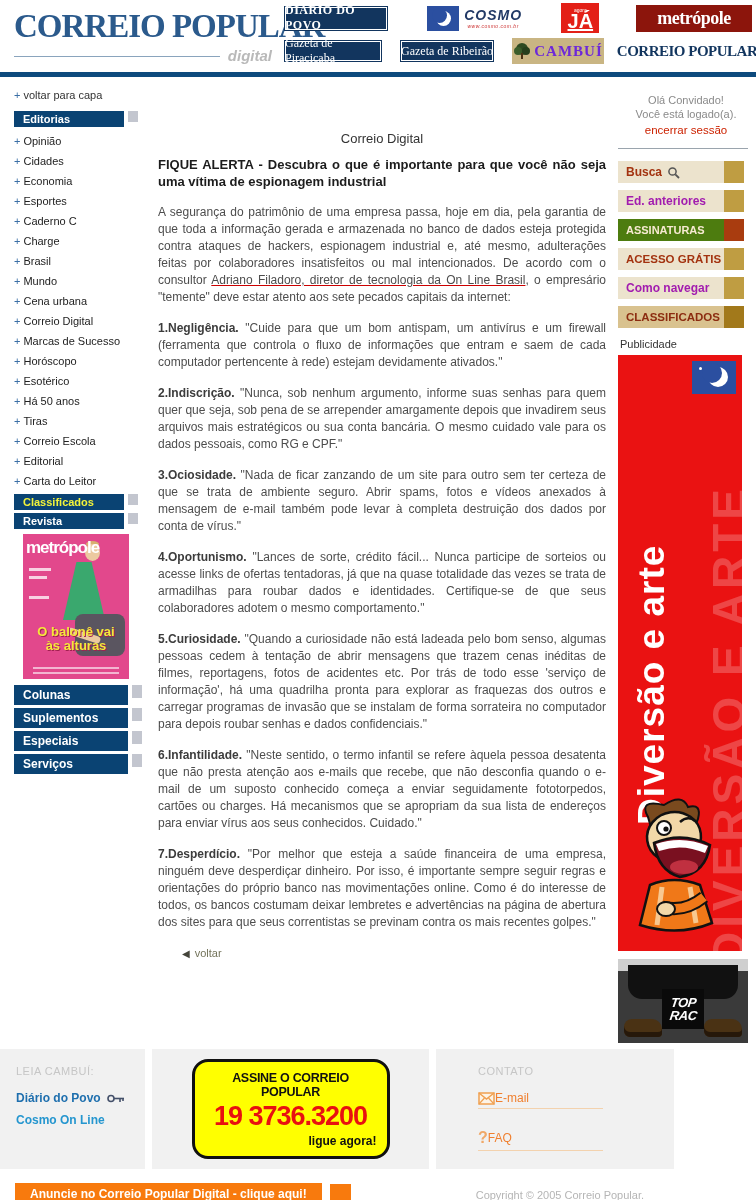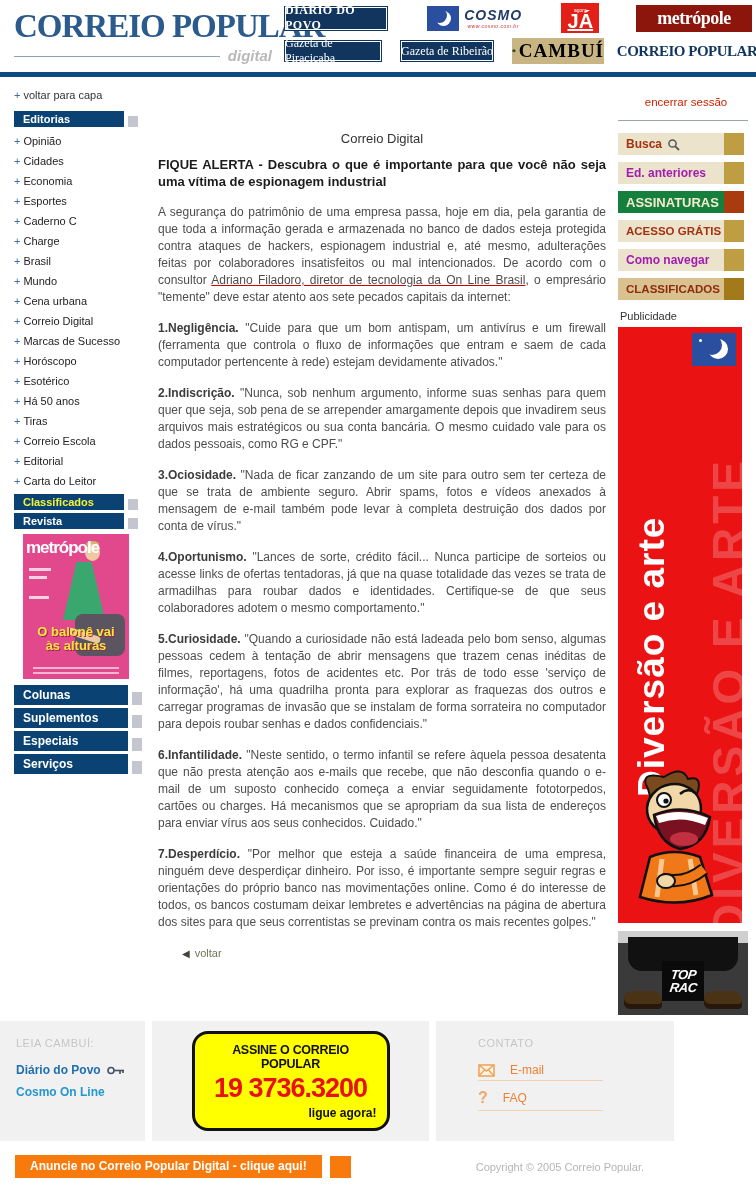--- a/index.html
+++ b/index.html
@@ -25,32 +25,32 @@
   .cosmo-txt { display:flex; flex-direction:column; align-items:center; }
   .cosmo-name { color:#223a66; font-weight:bold; font-size:14px; letter-spacing:1px; }
   .cosmo-url { color:#c33; font-size:5px; letter-spacing:.5px; }
   .t-ja { width:38px; height:30px; background:#e32017; color:#fff; flex-direction:column; }
   .ja-small { font-size:5px; line-height:5px; }
   .ja-big { font-weight:bold; font-size:20px; line-height:16px;text-decoration:underline; }
   .t-metropole { width:116px; height:27px; background:#8c150c; color:#fff; font-family:"Liberation Serif", serif; font-weight:bold; font-size:18px; letter-spacing:-.5px; }
   .t-gazeta { height:22px; font-size:12px; }
   .t-gp { width:98px; } .t-gr { width:94px; }
   .t-cambui { width:92px; height:26px; background:#c9b583; gap:3px; }
-  .cambui-name { color:#000000; font-family:"Liberation Serif", serif; font-weight:bold; font-size:19px; letter-spacing:1px; }
+  .cambui-name { color:#6d28d9; font-family:"Liberation Serif", serif; font-weight:bold; font-size:15px; letter-spacing:1px; }
   .t-correio { width:130px; height:20px; background:#fff; color:#12355e; font-family:"Liberation Serif", serif; font-weight:bold; font-size:15px; letter-spacing:-.5px; white-space:nowrap; }
   .navy-divider { height:5px; background:#0d4a7d; }
 
   
   .columns { display:flex; align-items:flex-start; }
 
   
   .left { width:146px; padding:12px 0 0 14px; flex-shrink:0; }
   .backlink { font-size:11px; color:#333; display:block; margin-bottom:10px; text-decoration:none; }
   .plus { color:#3a6ea5; margin-right:3px; }
-  .navhead { display:flex; align-items:flex-end; gap:4px; margin:3px 0; }
+  .navhead { display:flex; align-items:flex-start; gap:4px; margin:3px 0; }
   .navhead .bar { width:110px; background:#0a4373; color:#fff; font-weight:bold; font-size:11px; padding:2px 0 2px 9px; }
   .navhead .bar.yellow { color:#f3f33a; }
   .navhead .sq { width:10px; height:11px; background:#c3c6cf; }
   .navlinks { list-style:none; margin:2px 0 4px 0; }
   .navlinks li { padding:1px 0; }
   .navlinks a { font-size:11px; color:#222; text-decoration:none; line-height:13px; }
   .bighead .bar { font-size:12px; padding:3px 0 3px 9px; width:114px; }
   .bighead .sq { height:13px; }
 
   
@@ -79,21 +79,21 @@
   .voltar .tri { color:#44443a; font-size:10px; }
 
   
   .right { width:138px; padding:16px 2px 0 0; flex-shrink:0; }
   .greet { text-align:center; font-size:11px; color:#8a8a8a; line-height:14px; }
   .logout { display:block; text-align:center; font-size:11.5px; color:#cc2200; margin-top:3px; text-decoration:none; }
   .right hr { border:0; border-top:1px solid #9aa4ad; margin:12px 6px 12px 0; }
   .rrow { display:flex; margin-bottom:7px; }
   .rbtn { width:106px; height:22px; display:flex; align-items:center; padding-left:8px; gap:5px; font-weight:bold; font-size:12px; cursor:pointer; text-decoration:none; }
   .beige { background:#ece3cd; }
-  .redbtn { background:#15803d; color:#f7ead2; font-size:13px; }
+  .redbtn { background:#4d7c0f; color:#f7ead2; font-size:11px; }
   .tanbtn { background:#d9c28f; color:#8c2c10; font-size:11.5px; }
   .c-red { color:#a33310; } .c-blue { color:#a21caf; }
   .sq2 { width:20px; height:22px; background:#bf9d42; }
   .sq2.dark { background:#a93c0f; } .sq2.gold2 { background:#a2791b; }
   .publabel { font-size:11px; color:#333; margin:10px 0 5px 2px; }
 
   .ad1 { position:relative; width:124px; height:596px; background:#ea1212; overflow:hidden; cursor:pointer; }
   .ad-corner { position:absolute; top:6px; right:6px; width:44px; height:33px; background:#2b4fa0; overflow:hidden; }
   .ad-moon { position:absolute; right:8px; top:6px; width:20px; height:20px; border-radius:50%; background:#fff; }
   .ad-moon::after { content:""; position:absolute; left:-6px; top:-4px; width:20px; height:20px; border-radius:50%; background:#2b4fa0; }
@@ -116,21 +116,21 @@
   .fbox.readalso { width:145px; padding:16px 0 0 16px; }
   .ftitle { color:#c6c6c6; font-size:11px; letter-spacing:.5px; margin-bottom:14px; }
   .flink-blue { display:flex; align-items:center; gap:6px; font-weight:bold; font-size:12px; color:#1e6fae; text-decoration:none; margin-bottom:8px; }
   .flink-blue.lighter { color:#2596cf; }
   .fbox.subscribe { width:277px; display:flex; align-items:center; justify-content:center; }
   .cta { width:198px; background:#ffff00; border:3px solid #111; border-radius:16px; padding:9px 10px 8px; }
   .cta-l1 { font-weight:bold; font-size:12.5px; color:#111; text-align:center; letter-spacing:-.3px; }
   .cta-phone { font-weight:bold; font-size:27px; color:#e81010; text-align:center; letter-spacing:-1px; margin-top:2px; }
   .cta-l3 { font-weight:bold; font-size:12px; color:#111; text-align:right; margin-top:2px; }
   .fbox.contact { width:238px; padding:16px 0 0 42px; }
-  .flink-orange { display:flex; align-items:center; gap:15px; width:125px; font-size:12px; color:#f08030; text-decoration:none; border-bottom:1px solid #f3d2ae; padding-bottom:3px; margin-bottom:8px; }
+  .flink-orange { display:flex; align-items:center; gap:0; width:125px; font-size:12px; color:#f08030; text-decoration:none; border-bottom:1px solid #f3d2ae; padding-bottom:3px; margin-bottom:20px; }
   .qmark { color:#f0a868; font-weight:bold; font-size:16px; }
 
   .bottombar { display:flex; align-items:center; margin-top:14px; padding-left:15px; }
   .advert-btn { background:#f87a0d; color:#fff; font-weight:bold; font-size:12px; padding:4px 15px 5px; border:0; cursor:pointer; font-family:"Liberation Sans", sans-serif; }
   .advert-sq { width:21px; height:22px; background:#f87a0d; margin-left:8px; }
   .copyright { margin-left:auto; margin-right:112px; color:#b5b5b5; font-size:11px; }
 </style>
 </head>
 <body>
 
@@ -267,20 +267,24 @@
         <p><b>6.Infantilidade.</b> <span>"Neste sentido, o termo infantil se refere àquela pessoa desatenta que não presta atenção aos e-mails que recebe, que não desconfia quando o e-mail de um suposto conhecido começa a enviar seguidamente fototorpedos, cartões ou charges. Há mecanismos que se apropriam da sua lista de endereços para enviar vírus aos seus conhecidos. Cuidado."</span></p>
         <p><b>7.Desperdício.</b> <span>"Por melhor que esteja a saúde financeira de uma empresa, ninguém deve desperdiçar dinheiro. Por isso, é importante sempre seguir regras e orientações do próprio banco nas movimentações online. Como é do interesse de todos, os bancos costumam deixar lembretes e advertências na página de abertura dos sites para que seus correntistas se previnam contra os mais recentes golpes."</span></p>
       </div>
       <a class="voltar" href="#">
         <span class="tri">◀</span>
         <span>voltar</span>
       </a>
     </main>
 
     <aside class="right">
+      <div class="greet">
+        <div>Olá Convidado!</div>
+        <div>Você está logado(a).</div>
+      </div>
       <a class="logout" href="#">encerrar sessão</a>
       <hr>
 
       <div class="rrow">
         <a class="rbtn beige c-red" href="#">
           <span>Busca</span>
           <svg width="13" height="13" viewBox="0 0 13 13">
               <circle cx="5.5" cy="5.5" r="3.6" fill="none" stroke="#555" stroke-width="1.5"></circle>
               <line x1="8.3" y1="8.3" x2="12" y2="12" stroke="#555" stroke-width="1.8"></line>
             </svg>

